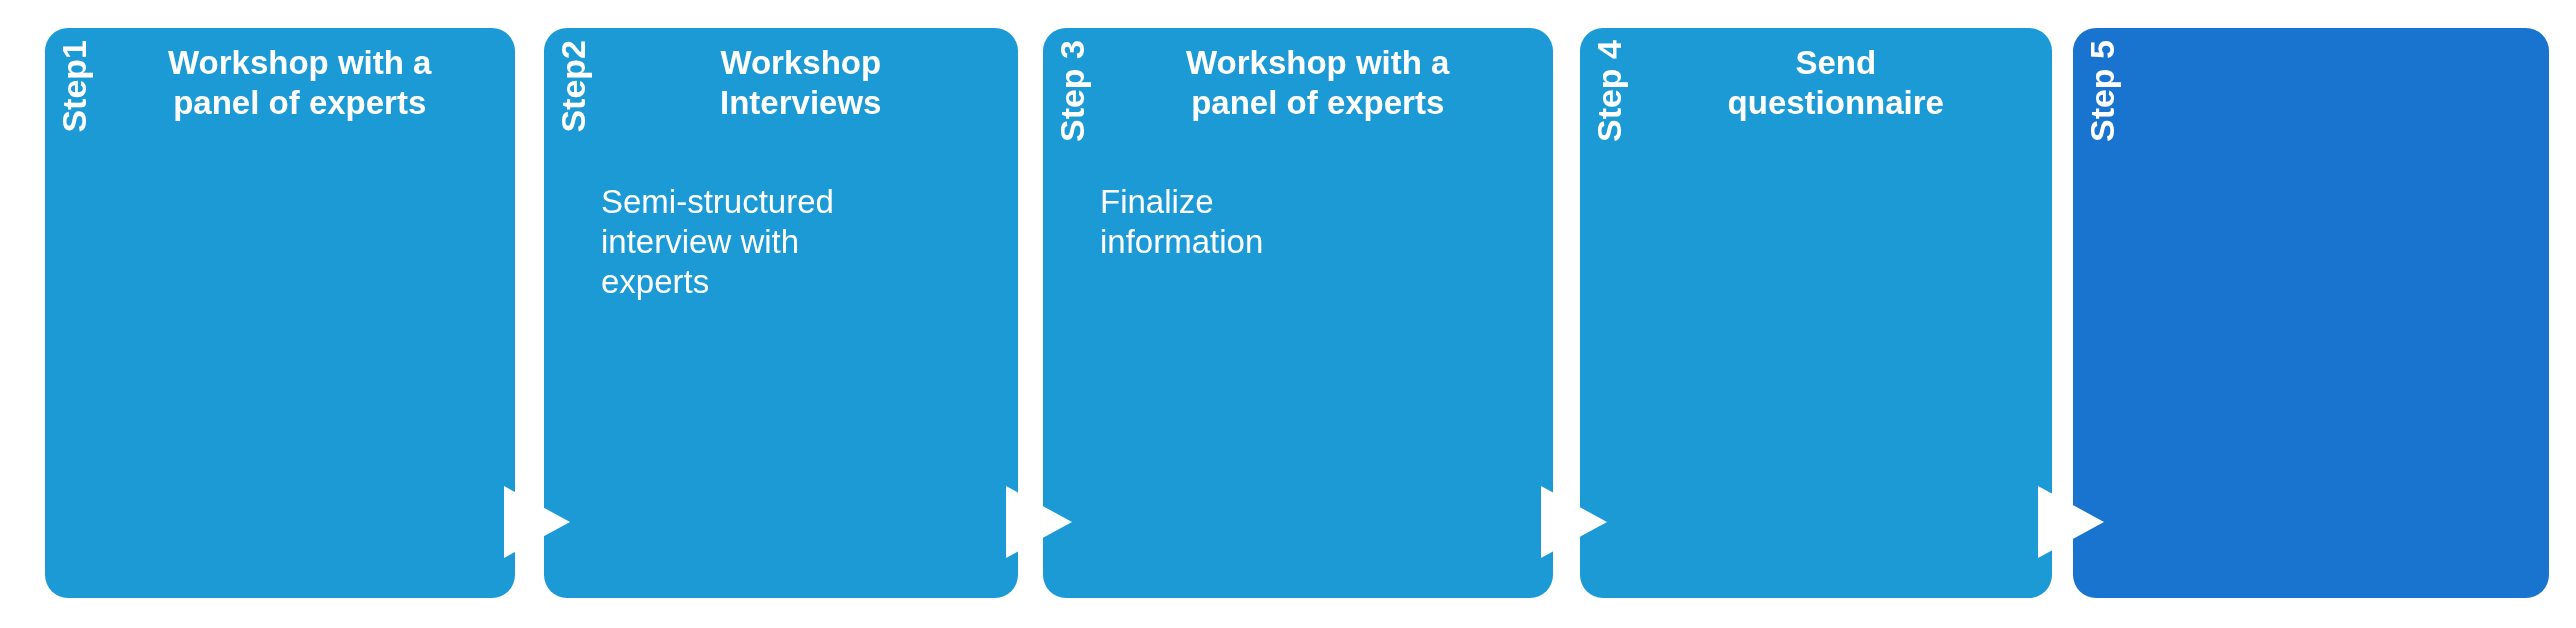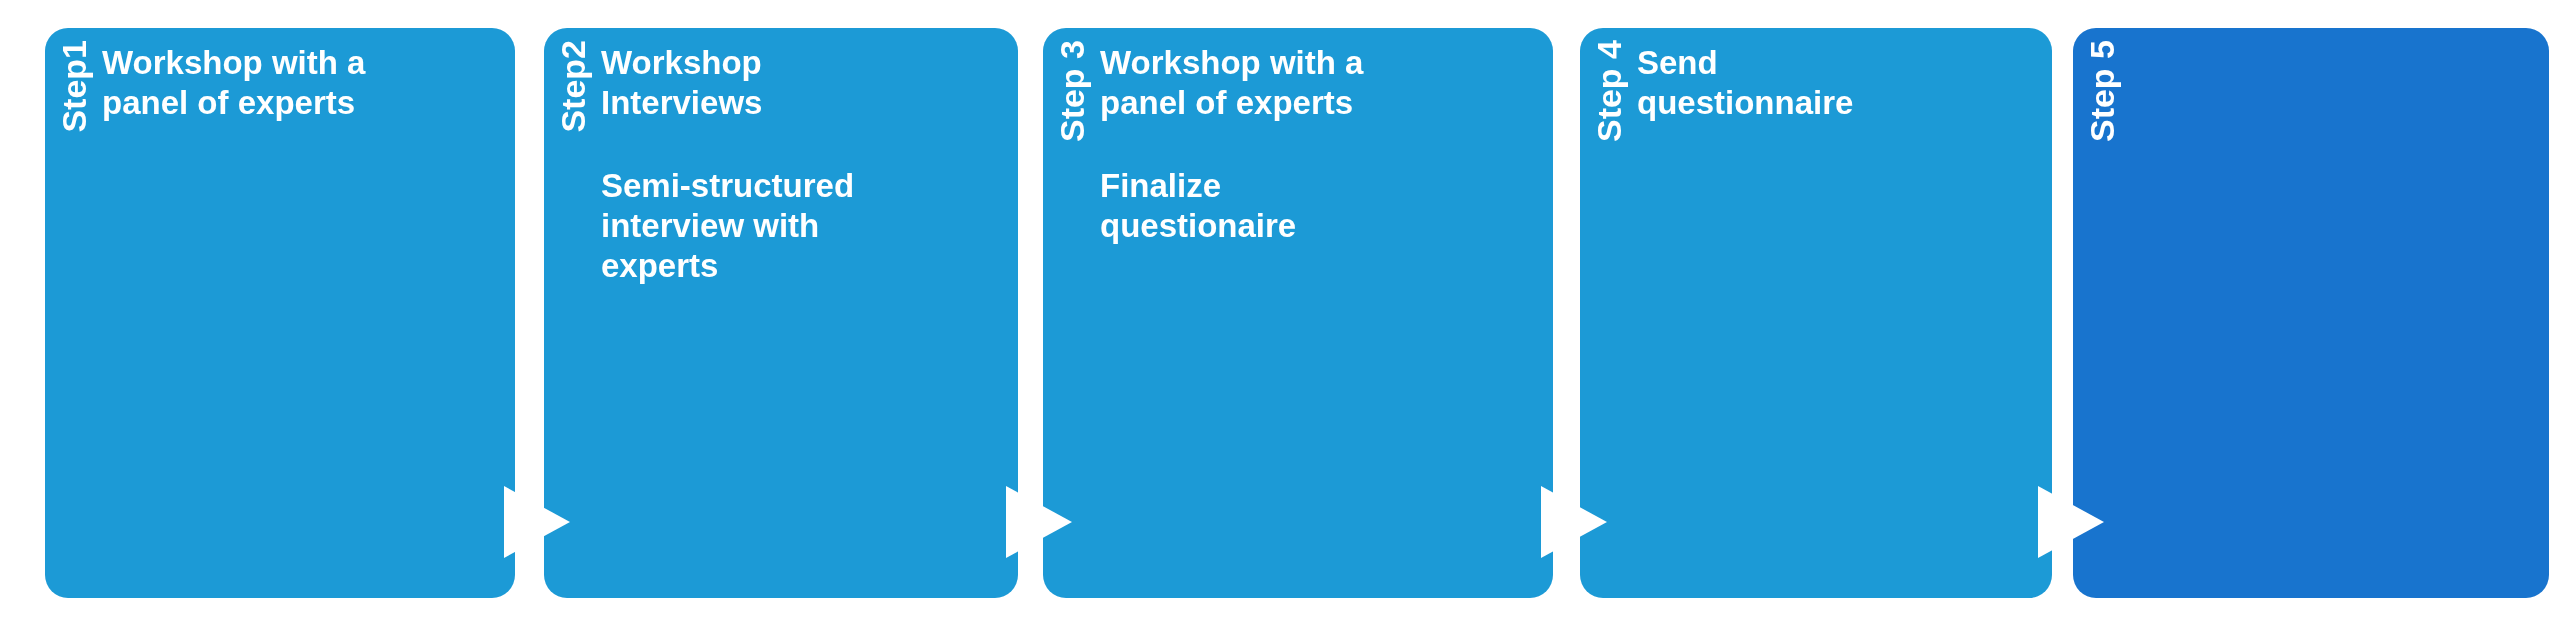--- a/index.html
+++ b/index.html
@@ -51,27 +51,28 @@
     padding: 15px 17.5px 0 0;
     box-sizing: border-box;
     color: #ffffff;
   }
   .step-title {
     font-size: 33px;
     font-weight: bold;
     line-height: 1.22;
     color: #ffffff;
     white-space: pre-line;
+    text-align: center;
   }
   .step-sub {
     font-size: 33px;
-    font-weight: bold;
+    font-weight: normal;
     line-height: 1.22;
     color: #ffffff;
-    margin-top: 42px;
+    margin-top: 58px;
     white-space: pre-line;
   }
   .arrow {
     position: absolute;
     width: 0;
     height: 0;
     border-style: solid;
     border-width: 36px 0 36px 66px;
     border-color: transparent transparent transparent #ffffff;
     z-index: 5;
@@ -106,21 +107,21 @@
   </div>
 
   <div class="step-card" id="card-2" style="left: 1043px; width: 510px; background: rgb(28, 154, 214);">
     <div class="step-badge">
       <span class="step-badge-text">Step 3</span>
     </div>
     <div class="step-body">
       <div class="step-title">Workshop with a
 panel of experts</div>
       <div class="step-sub">Finalize
-questionaire</div>
+information</div>
     </div>
   </div>
 
   <div class="step-card" id="card-3" style="left: 1580px; width: 472px; background: rgb(28, 154, 214);">
     <div class="step-badge">
       <span class="step-badge-text">Step 4</span>
     </div>
     <div class="step-body">
       <div class="step-title">Send
 questionnaire</div>

